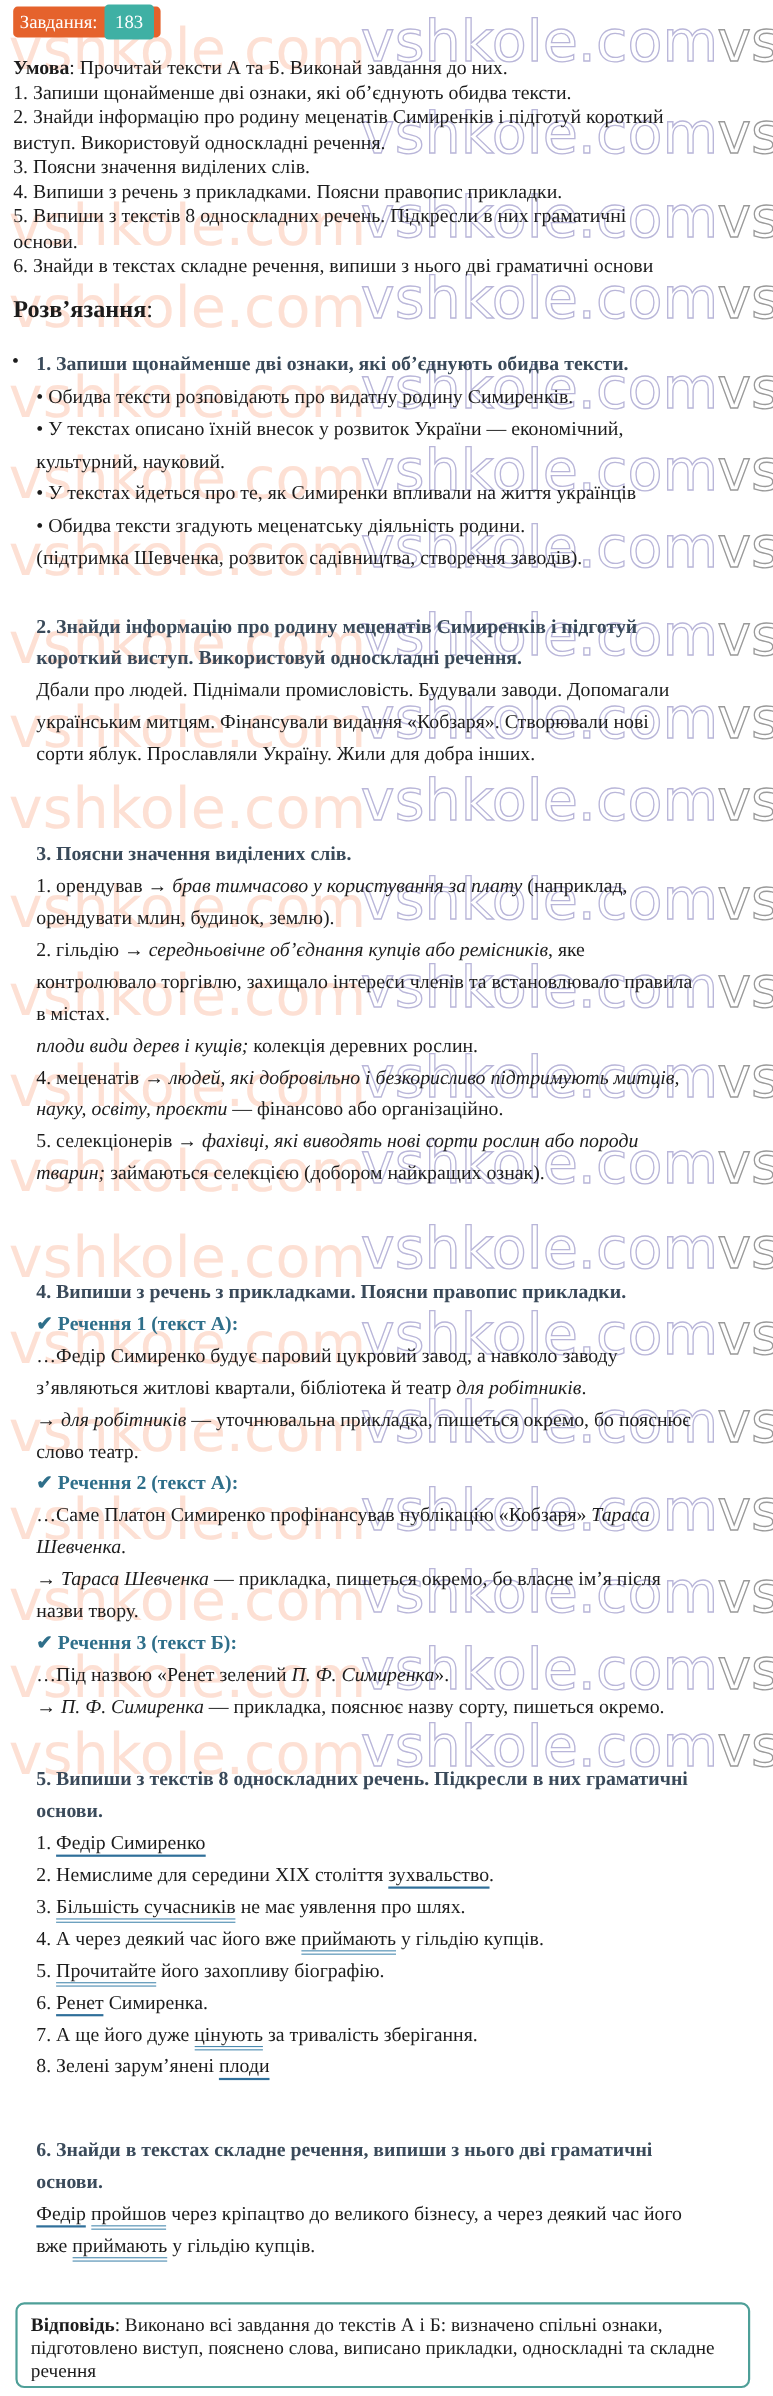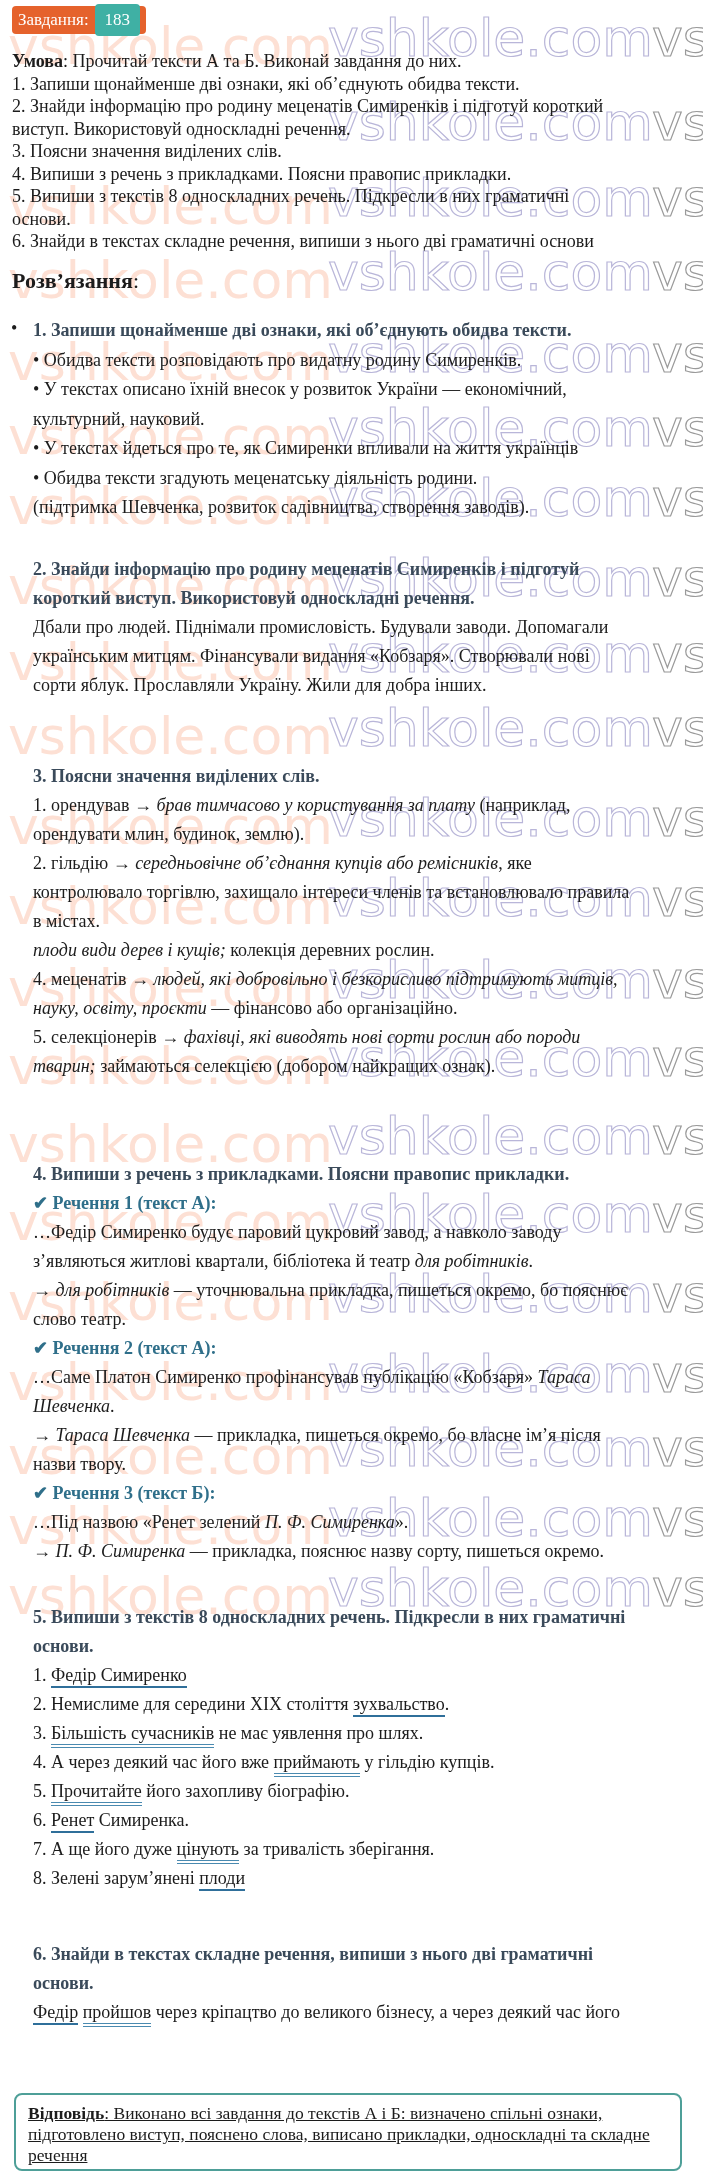--- a/index.html
+++ b/index.html
@@ -31,21 +31,21 @@
   .ln30 { line-height: 29.5px; }
   .ln29 { line-height: 29px; }
   .bullet-dot { position: absolute; left: 11px; top: 318px; font-size: 18px; }
   .rech { color: #2f6f8a; font-weight: bold; }
   i { font-style: italic; margin-top: 36px; }
   .u1 { border-bottom: 2px solid #2f6f9a; padding-bottom: 1px; }
   .u2 { border-bottom: 4px double #4a8ab0; padding-bottom: 1px; }
   .answer {
     position: absolute; left: 14px; top: 2093px; width: 668px; height: 78px;
     border: 2px solid #4e9f98; border-radius: 8px; box-sizing: border-box;
-    padding: 8px 12px; font-size: 17.5px; line-height: 21px; text-decoration: underline;
+    padding: 8px 12px; font-size: 17.5px; line-height: 21px;
   }
 </style>
 </head>
 <body>
 
 <div class="wm-layer">
   <div class="wm orange" style="left:8px;top:20px;">vshkole.com</div>
   <div class="wm outline" style="left:328px;top:12px;">vshkole.com</div>
   <div class="wm outline dark" style="left:652px;top:12px;">vs</div>
   <div class="wm outline" style="left:328px;top:96px;">vshkole.com</div>
@@ -191,18 +191,19 @@
     <div><span>5. </span><span class="u2">Прочитайте</span><span> його захопливу біографію.</span></div>
     <div><span>6. </span><span class="u1">Ренет</span><span> Симиренка.</span></div>
     <div><span>7. А ще його дуже </span><span class="u2">цінують</span><span> за тривалість зберігання.</span></div>
     <div><span>8. Зелені зарум’янені </span><span class="u1">плоди</span><span></span></div>
   </div>
 
   <div class="ind ln29" style="top:1940px;">
     <div class="sec">6. Знайди в текстах складне речення, випиши з нього дві граматичні</div>
     <div class="sec">основи.</div>
     <div><span class="u1">Федір</span> <span class="u2">пройшов</span><span> через кріпацтво до великого бізнесу, а через деякий час його</span></div>
+    <div><span>вже </span><span class="u2">приймають</span><span> у гільдію купців.</span></div>
   </div>
 
   <div class="answer">
     <b>Відповідь</b><span>: Виконано всі завдання до текстів А і Б: визначено спільні ознаки, підготовлено виступ, пояснено слова, виписано прикладки, односкладні та складне речення</span>
   </div>
 </div>
 
 </body></html>

